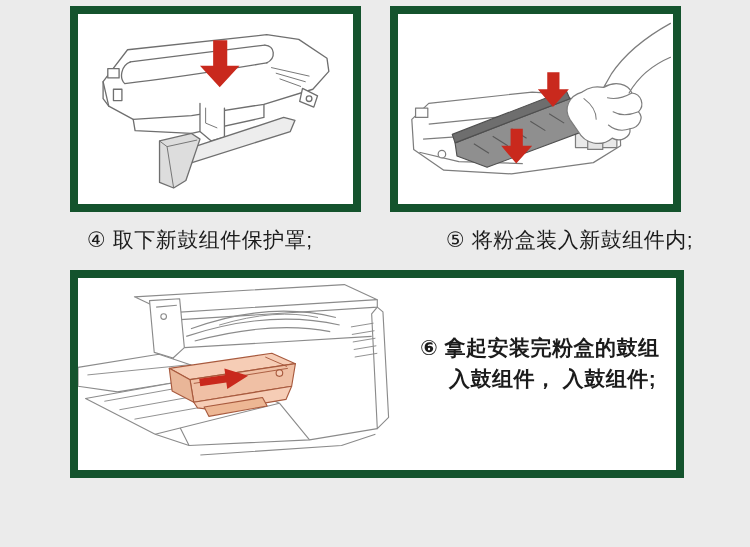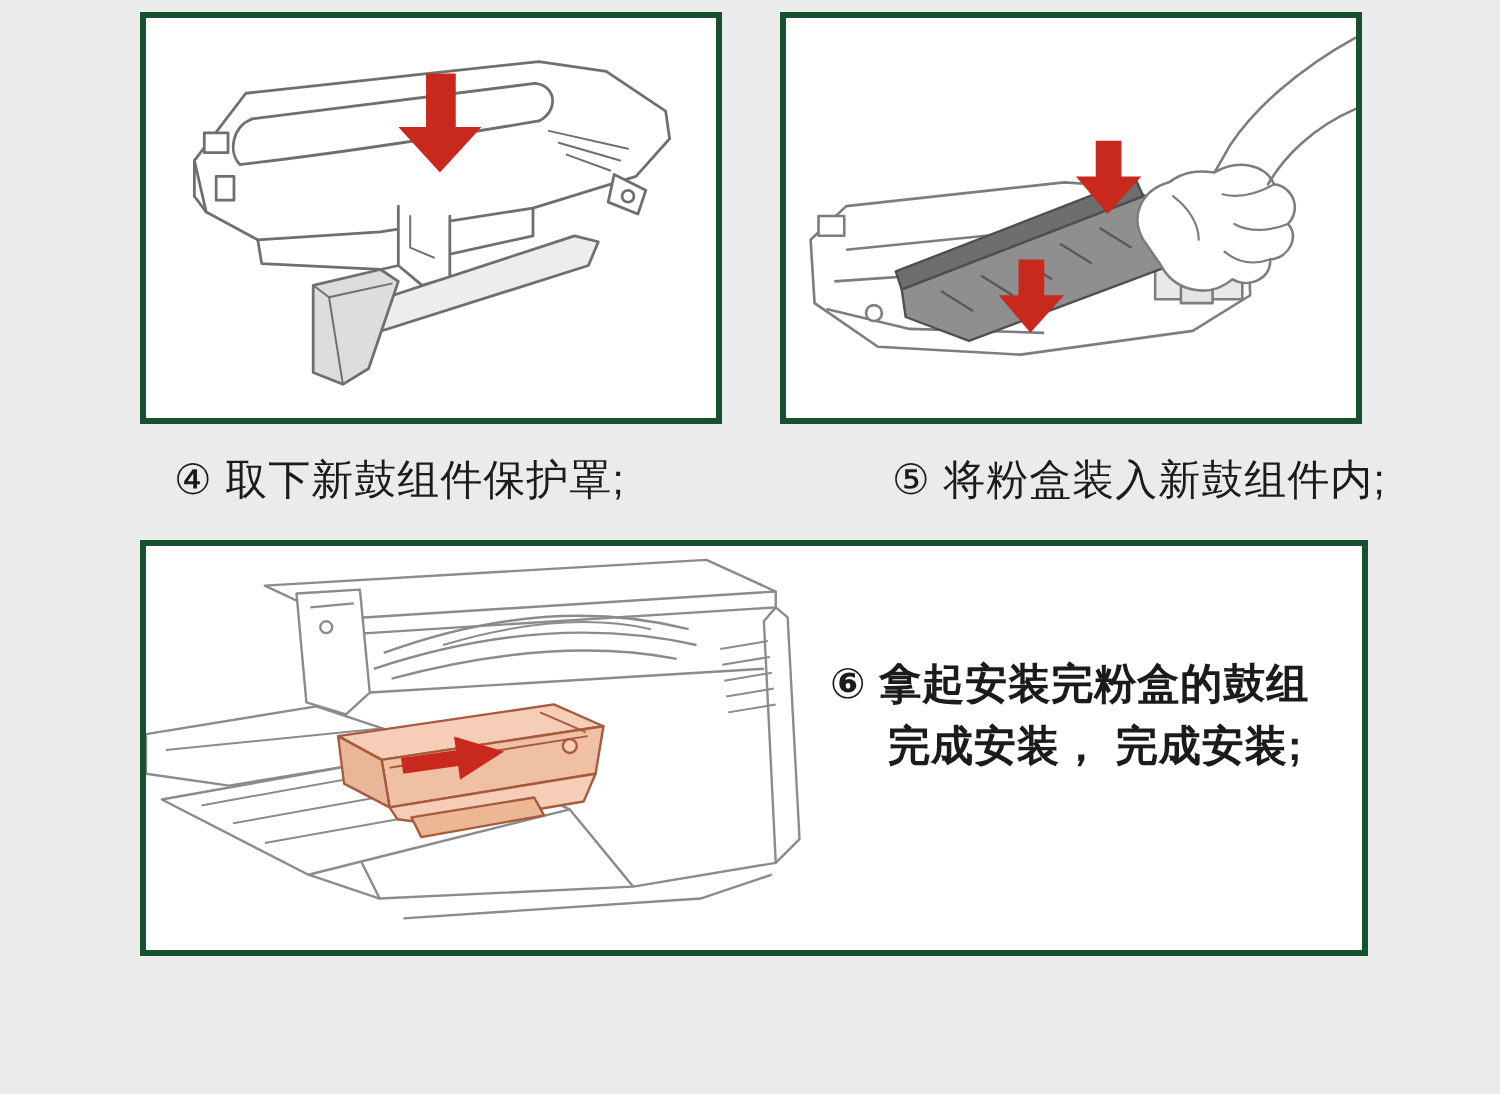--- a/index.html
+++ b/index.html
@@ -6,21 +6,21 @@
   body{
     width:750px;height:547px;
     background:#ebebeb;
     font-family:"Liberation Sans","DejaVu Sans",sans-serif;
     overflow:hidden;
   }
   .stage{position:relative;width:750px;height:547px;}
   .panel{
     position:absolute;
     background:#ffffff;
-    border:3px solid #14532d;
+    border:8px solid #14532d;
     box-sizing:border-box;
   }
   .p1{left:70px;top:6px;width:291px;height:206px;}
   .p2{left:390px;top:6px;width:291px;height:206px;}
   .p3{left:70px;top:270px;width:614px;height:208px;}
   .panel svg{display:block;width:100%;height:100%;}
   .caption{
     position:absolute;
     font-size:21px;font-weight:normal;color:#1b1b1b;
     letter-spacing:0.5px;white-space:nowrap;
@@ -129,17 +129,17 @@
         <path d="M134,137 L196,127 L201,136 L139,147 Z" fill="#edb794"></path>
         <circle cx="214" cy="101" r="3.5" fill="#f6cdb6"></circle>
         <path d="M199,84 L222,94 M123,112 L223,96" fill="none" stroke-width="1"></path>
       </g>
       <g transform="rotate(-8 150 100)">
         <path d="M128,104 l28,0 0,-7 24,11 -24,11 0,-7 -28,0 Z" fill="#c9291d"></path>
       </g>
     </svg>
     <div class="step6">
       <div>⑥ 拿起安装完粉盒的鼓组</div>
-      <div class="indent">完成安装， 完成安装;</div>
+      <div class="indent">入鼓组件， 入鼓组件;</div>
     </div>
   </div>
 
 </div>
 
 </body></html>

